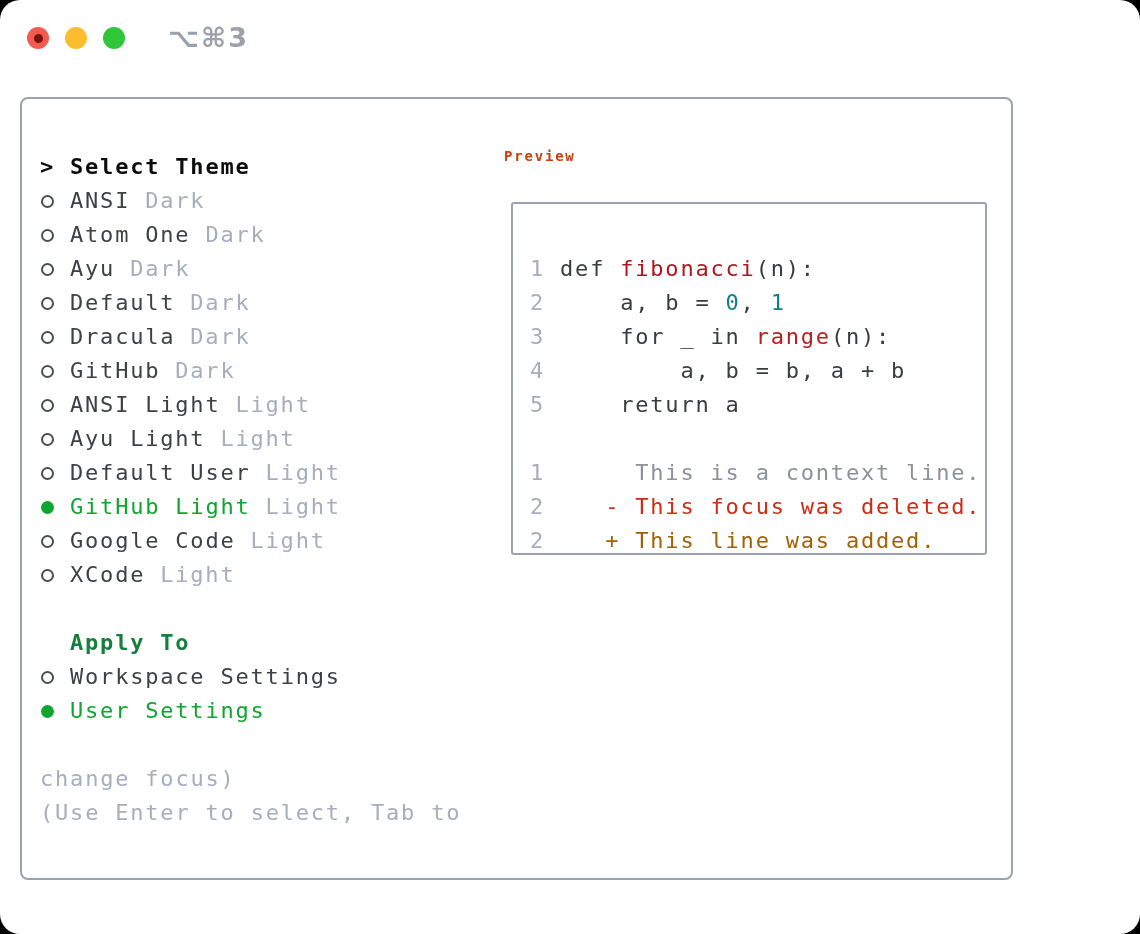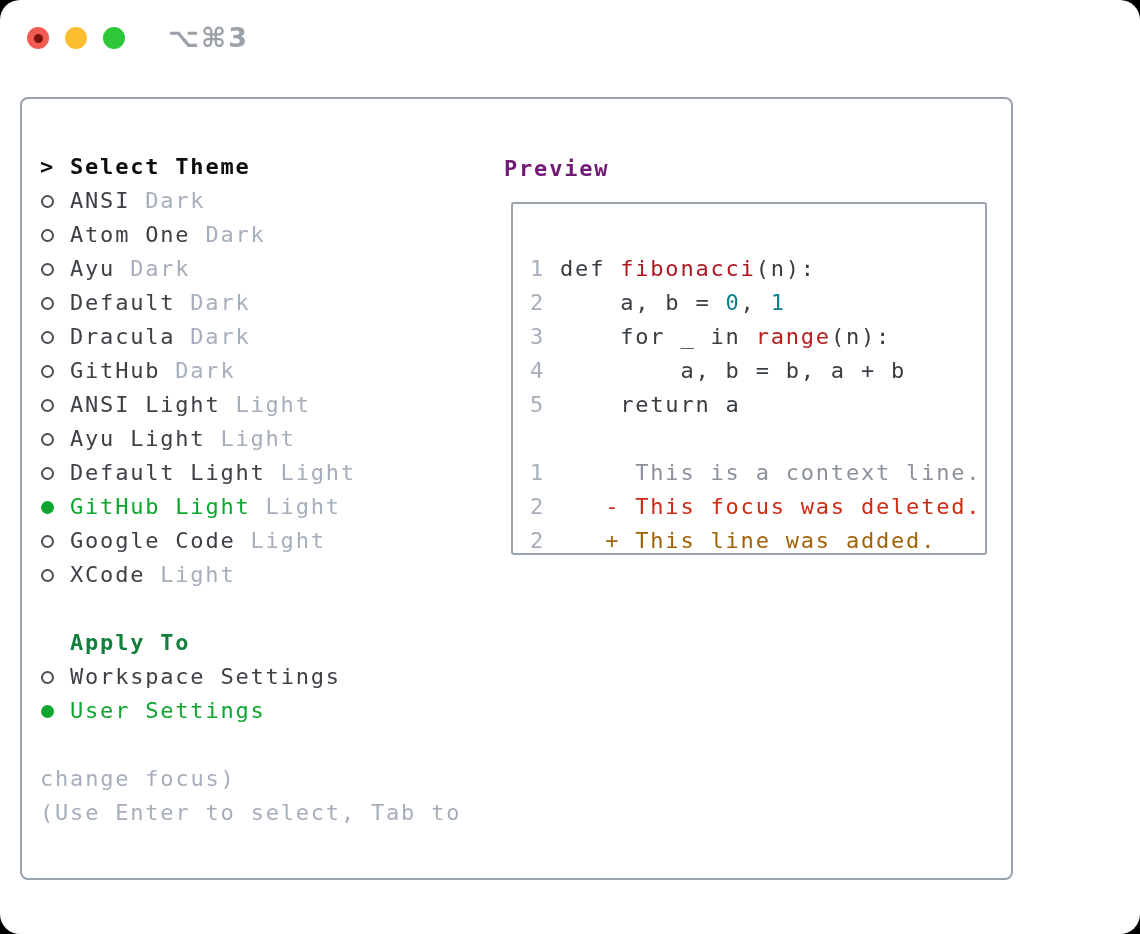--- a/index.html
+++ b/index.html
@@ -38,22 +38,22 @@
   .item-name{color:#3d4146;}
   .item-variant{color:#a6aebc;}
   .sel .item-name{color:#0ea62f;}
   .subheading{font-weight:700;color:#15803d;padding-left:30px;}
   .opt-label{color:#3d4146;}
   .sel .opt-label{color:#0ea62f;}
   .hint{color:#a6aebc;}
   .spacer{height:34px;}
   
   .preview-heading{
-    position:absolute;left:482px;top:53px;height:34px;line-height:34px;
-    font-weight:700;color:#701a75;font-size:22px;letter-spacing:1.8px;
+    position:absolute;left:482px;top:40px;height:34px;line-height:34px;
+    font-weight:700;color:#c2410c;font-size:14px;letter-spacing:1.8px;
   }
   .preview-box{
     position:absolute;left:489px;top:103px;width:476px;height:353px;
     border:2px solid #99a2ad;border-radius:3px;box-sizing:border-box;
     padding:48px 0 0 17px;background:#fff;
   }
   .code-row{height:34px;line-height:34px;white-space:pre;font-size:22px;letter-spacing:1.8px;}
   .ln{color:#a6aebc;margin-right:15px;}
   .seg-code{color:#383d42;}
   .seg-func{color:#b01620;}
@@ -103,21 +103,21 @@
       <div class="row">
         <span class="marker"><span class="radio"></span></span><span class="item-name">GitHub</span><span class="item-variant" style="margin-left:15px;">Dark</span>
       </div>
       <div class="row">
         <span class="marker"><span class="radio"></span></span><span class="item-name">ANSI Light</span><span class="item-variant" style="margin-left:15px;">Light</span>
       </div>
       <div class="row">
         <span class="marker"><span class="radio"></span></span><span class="item-name">Ayu Light</span><span class="item-variant" style="margin-left:15px;">Light</span>
       </div>
       <div class="row">
-        <span class="marker"><span class="radio"></span></span><span class="item-name">Default Light</span><span class="item-variant" style="margin-left:15px;">Light</span>
+        <span class="marker"><span class="radio"></span></span><span class="item-name">Default User</span><span class="item-variant" style="margin-left:15px;">Light</span>
       </div>
       <div class="row sel">
         <span class="marker"><span class="radio on"></span></span><span class="item-name">GitHub Light</span><span class="item-variant" style="margin-left:15px;">Light</span>
       </div>
       <div class="row">
         <span class="marker"><span class="radio"></span></span><span class="item-name">Google Code</span><span class="item-variant" style="margin-left:15px;">Light</span>
       </div>
       <div class="row">
         <span class="marker"><span class="radio"></span></span><span class="item-name">XCode</span><span class="item-variant" style="margin-left:15px;">Light</span>
       </div>

